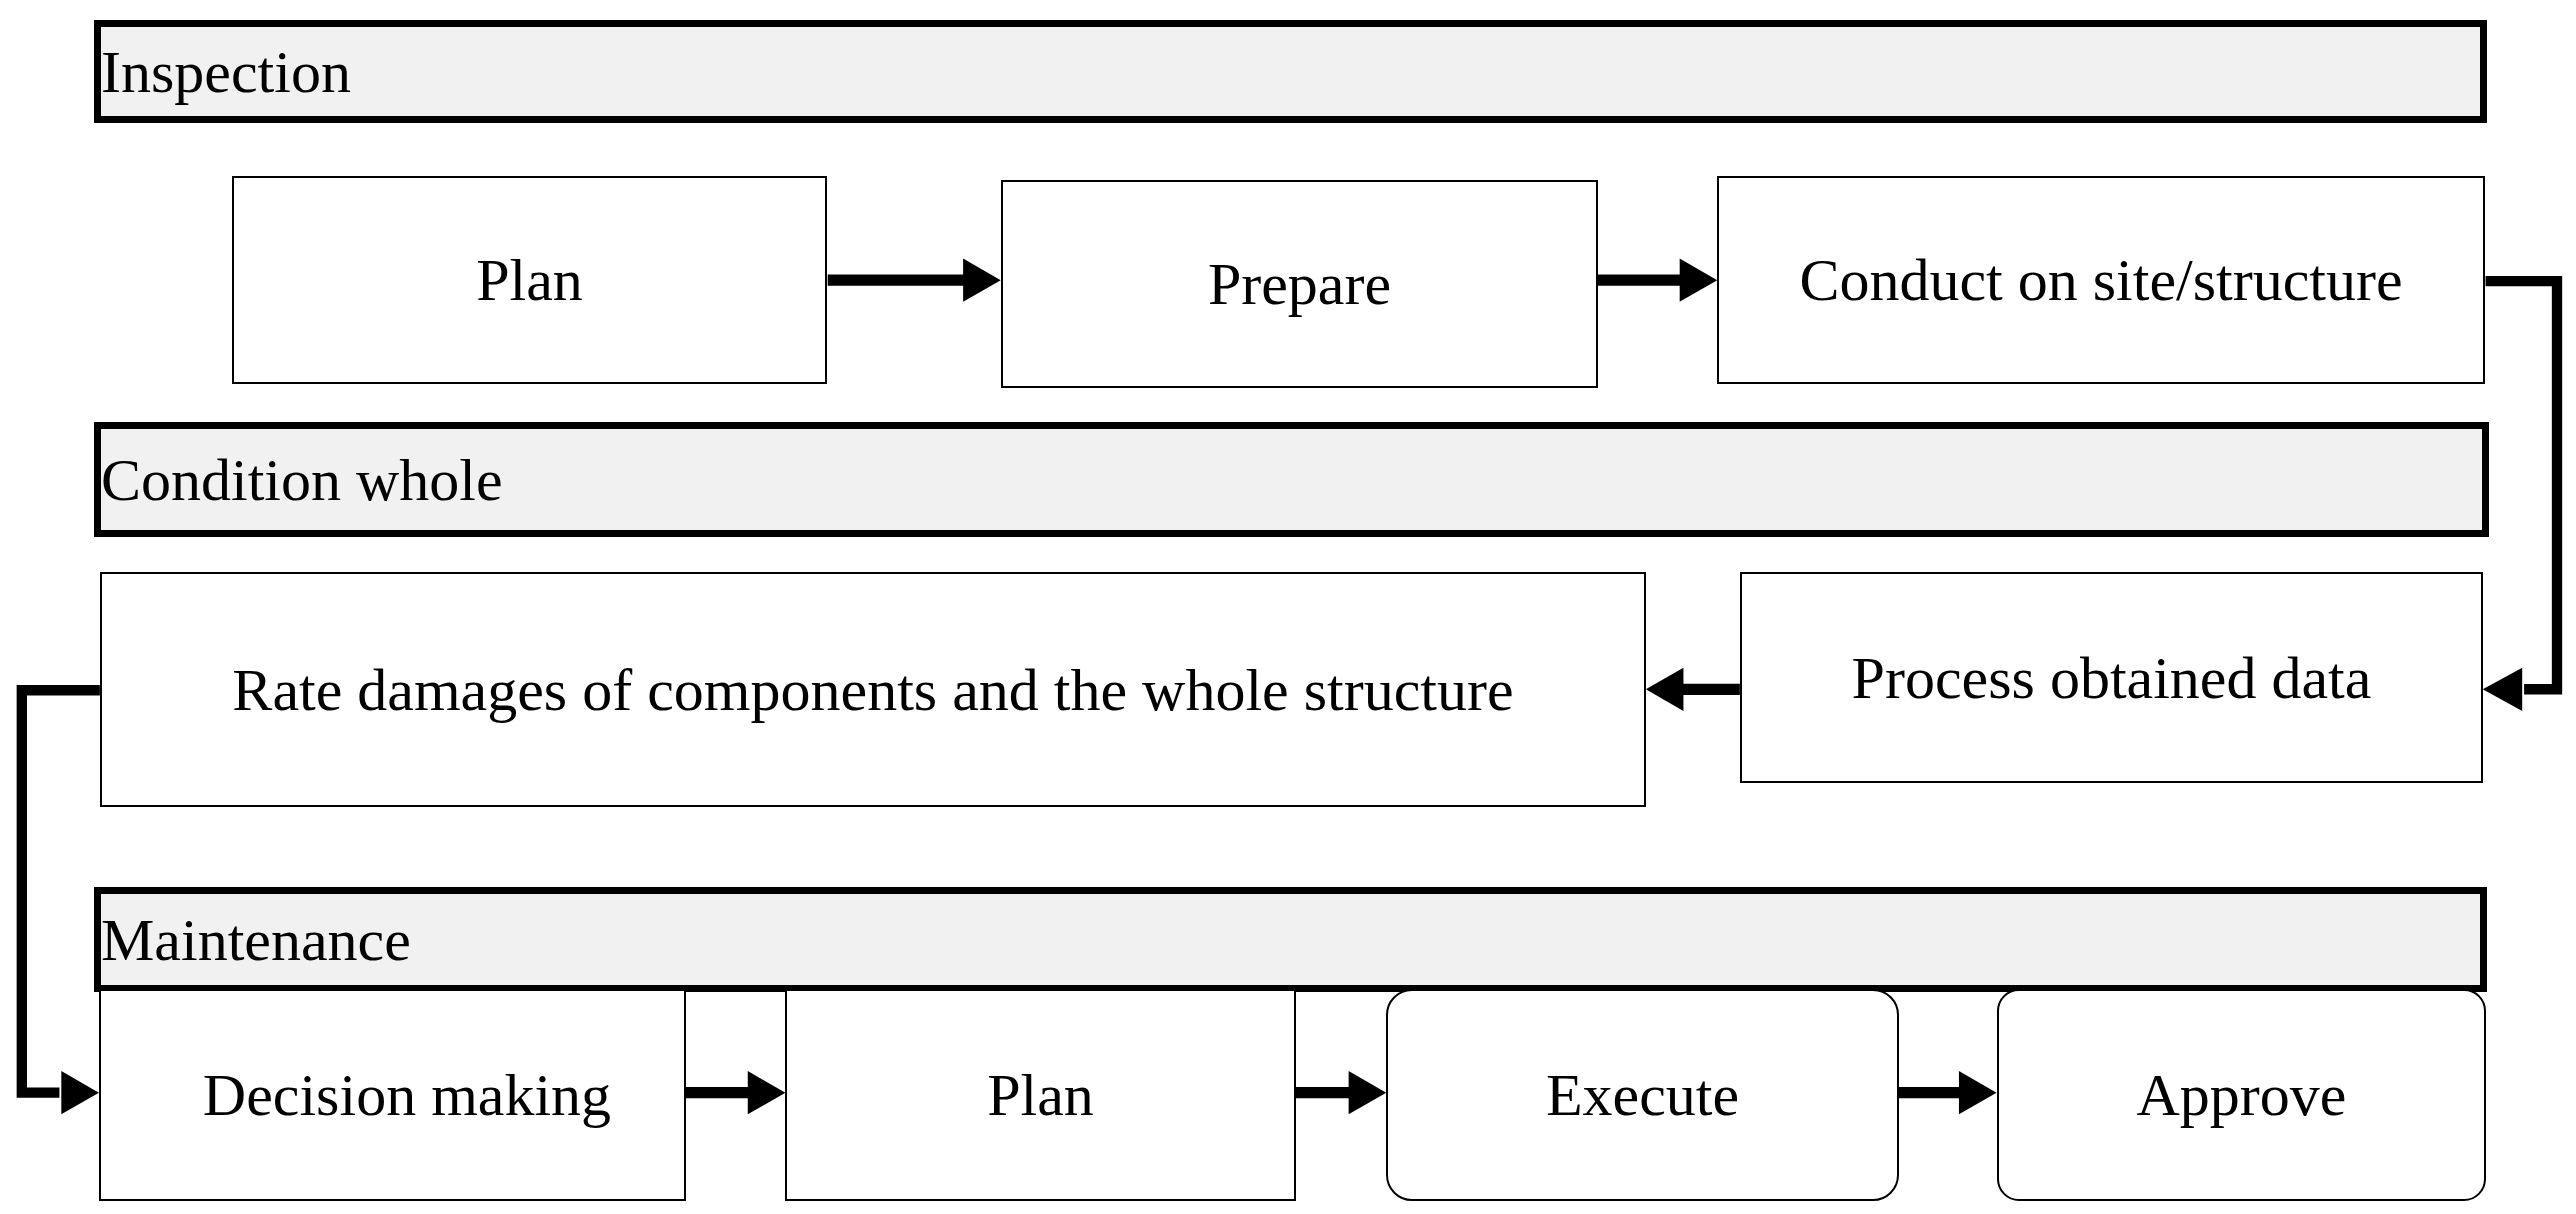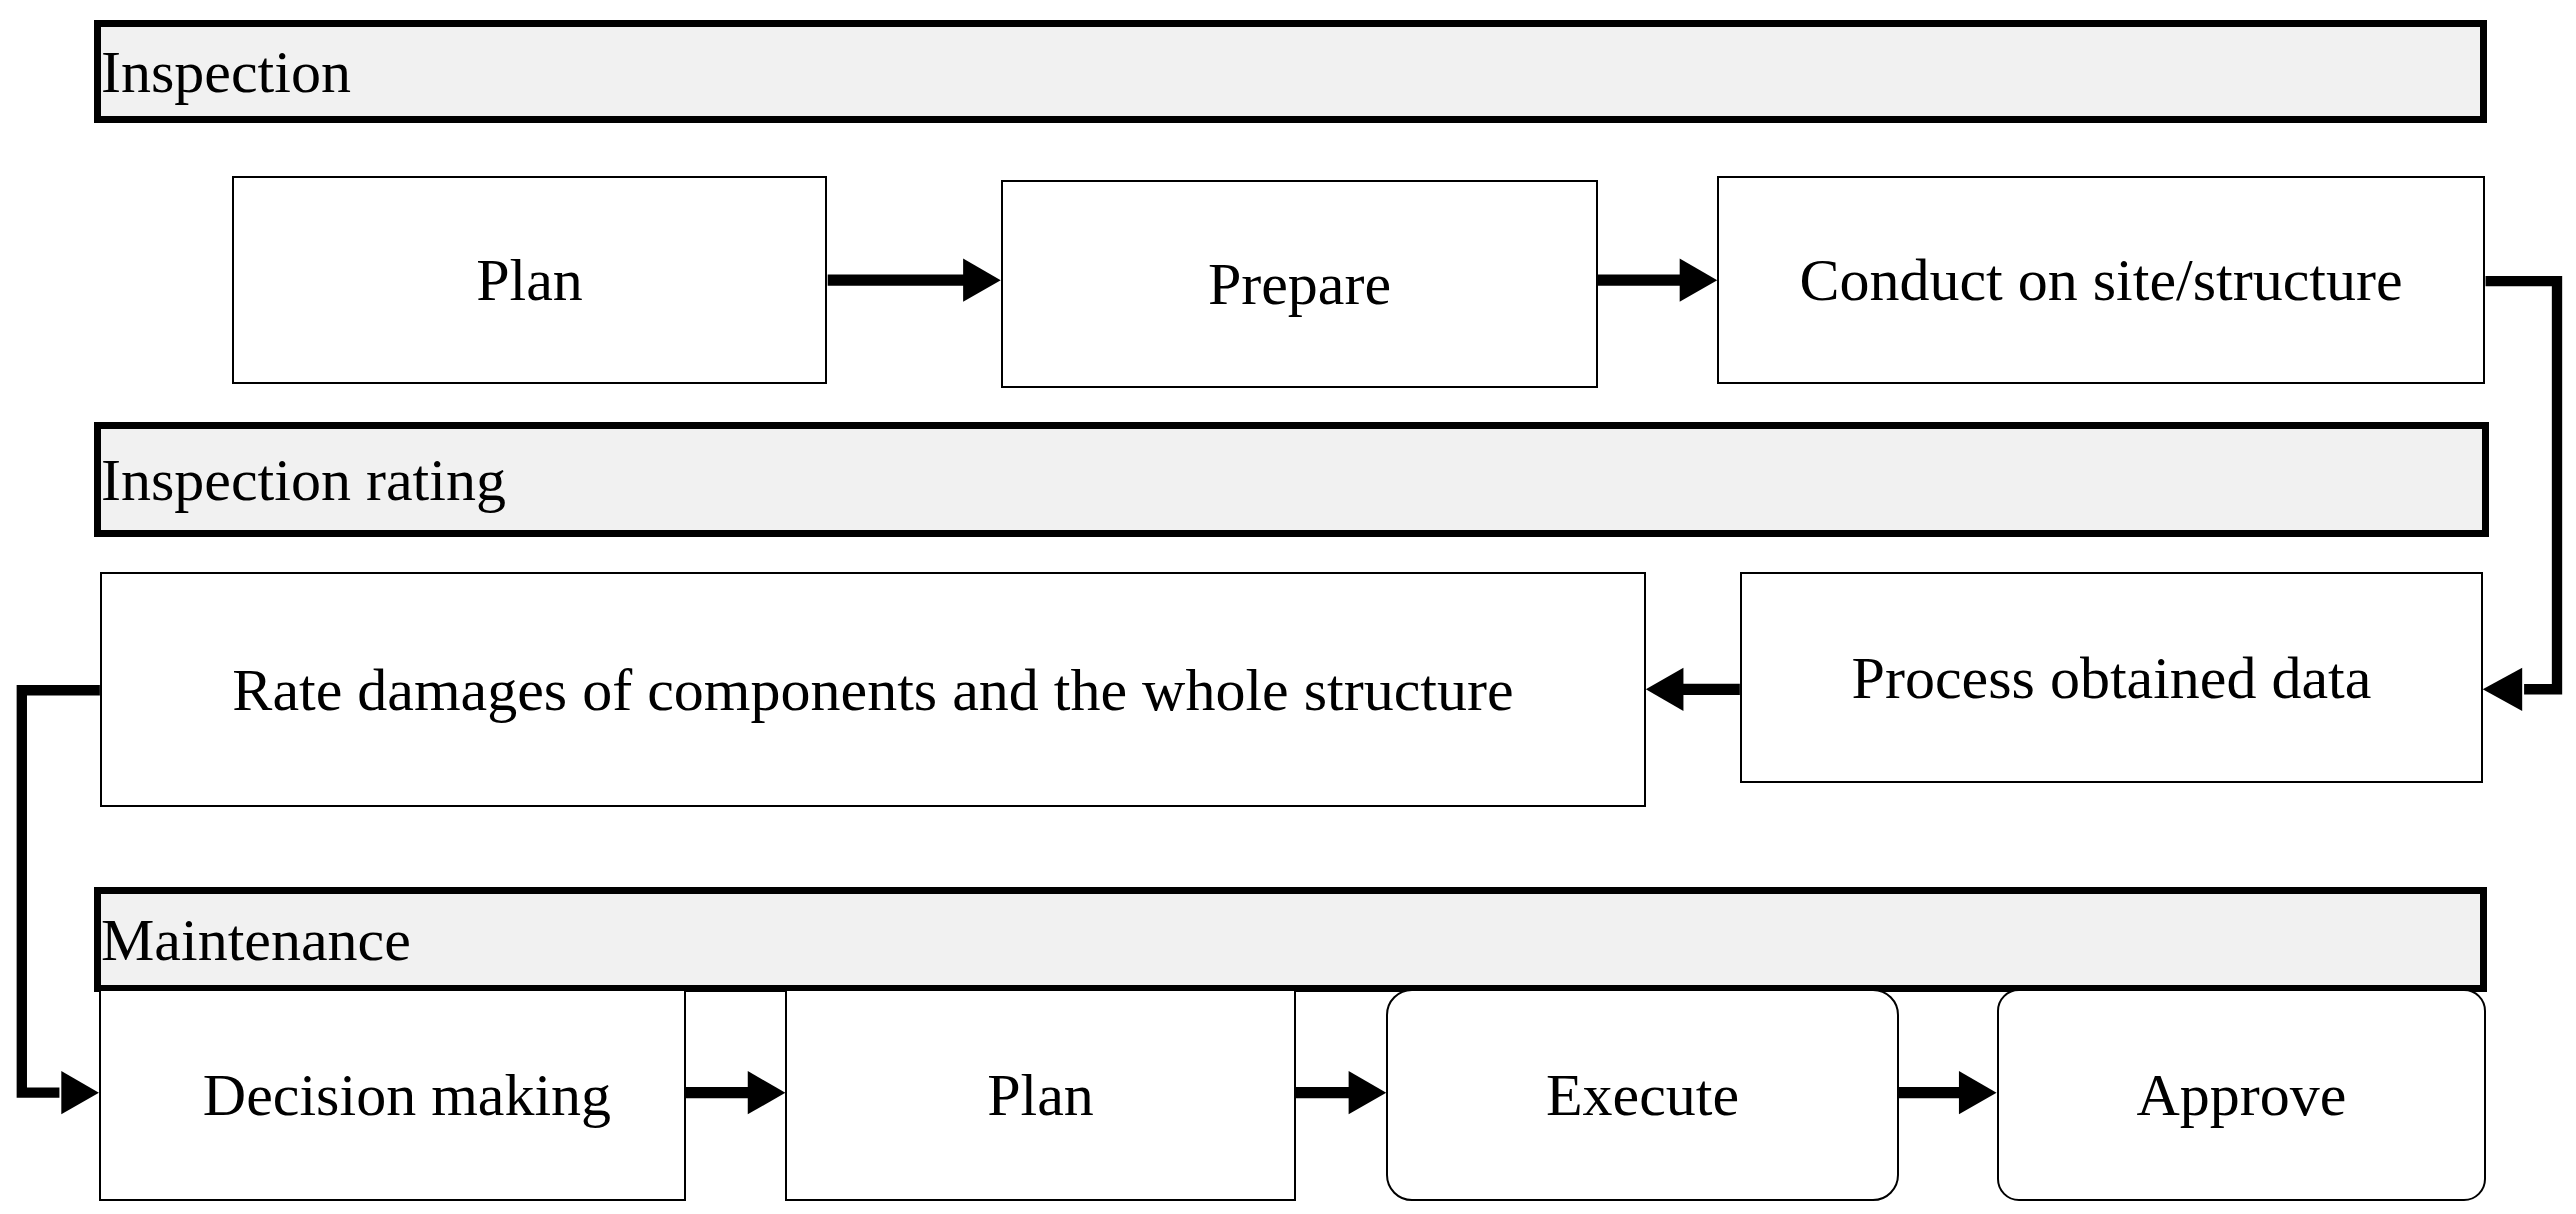--- a/index.html
+++ b/index.html
@@ -51,21 +51,21 @@
 </head>
 <body>
 
 <div class="canvas">
 
   <div class="hdr" style="left:94px; top:20px; width:2393px; height:103px;">
     <span>Inspection</span>
   </div>
 
   <div class="hdr" style="left:94px; top:422px; width:2395px; height:115px;">
-    <span>Inspection rating</span>
+    <span>Condition whole</span>
   </div>
 
   <div class="hdr" style="left:94px; top:847px; width:2393px; height:105px;margin-top:40px;">
     <span>Maintenance</span>
   </div>
 
   <div class="node" style="left:232px; top:176px; width:595px; height:208px;">
     <span>Plan</span>
   </div>
 

